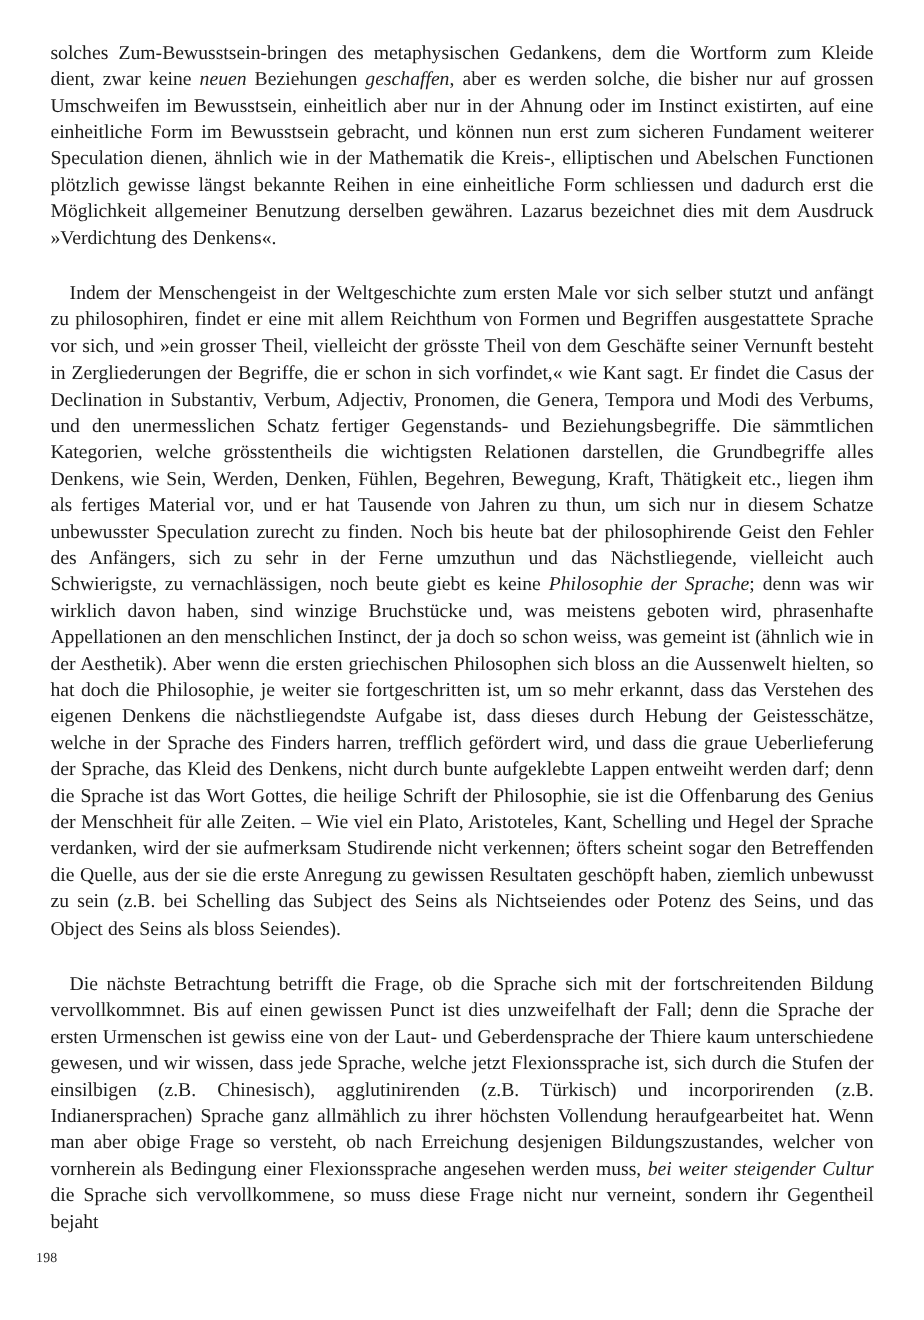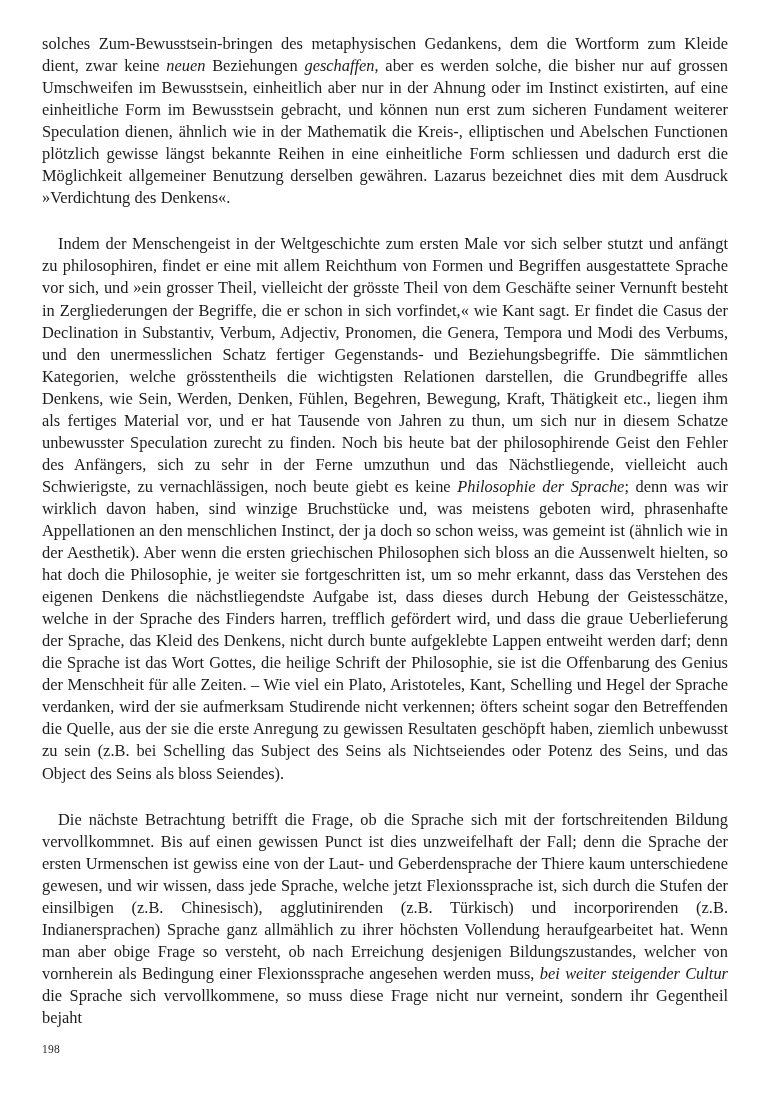--- a/index.html
+++ b/index.html
@@ -42,21 +42,21 @@
   }
   .para.indent {
     text-indent: 16px;
     margin-top: 24px;
   }
   .para em {
     font-style: italic;
   }
   .page-number {
     position: absolute;
-    left: 42px;
+    left: 30px;
     top: 1042px;
     font-size: 11.5px;
     line-height: 14px;
     letter-spacing: 0.02em;
     color: #2a2a2a;
     font-family: "Liberation Serif", "DejaVu Serif", serif;
   }
 </style>
 </head>
 <body>

